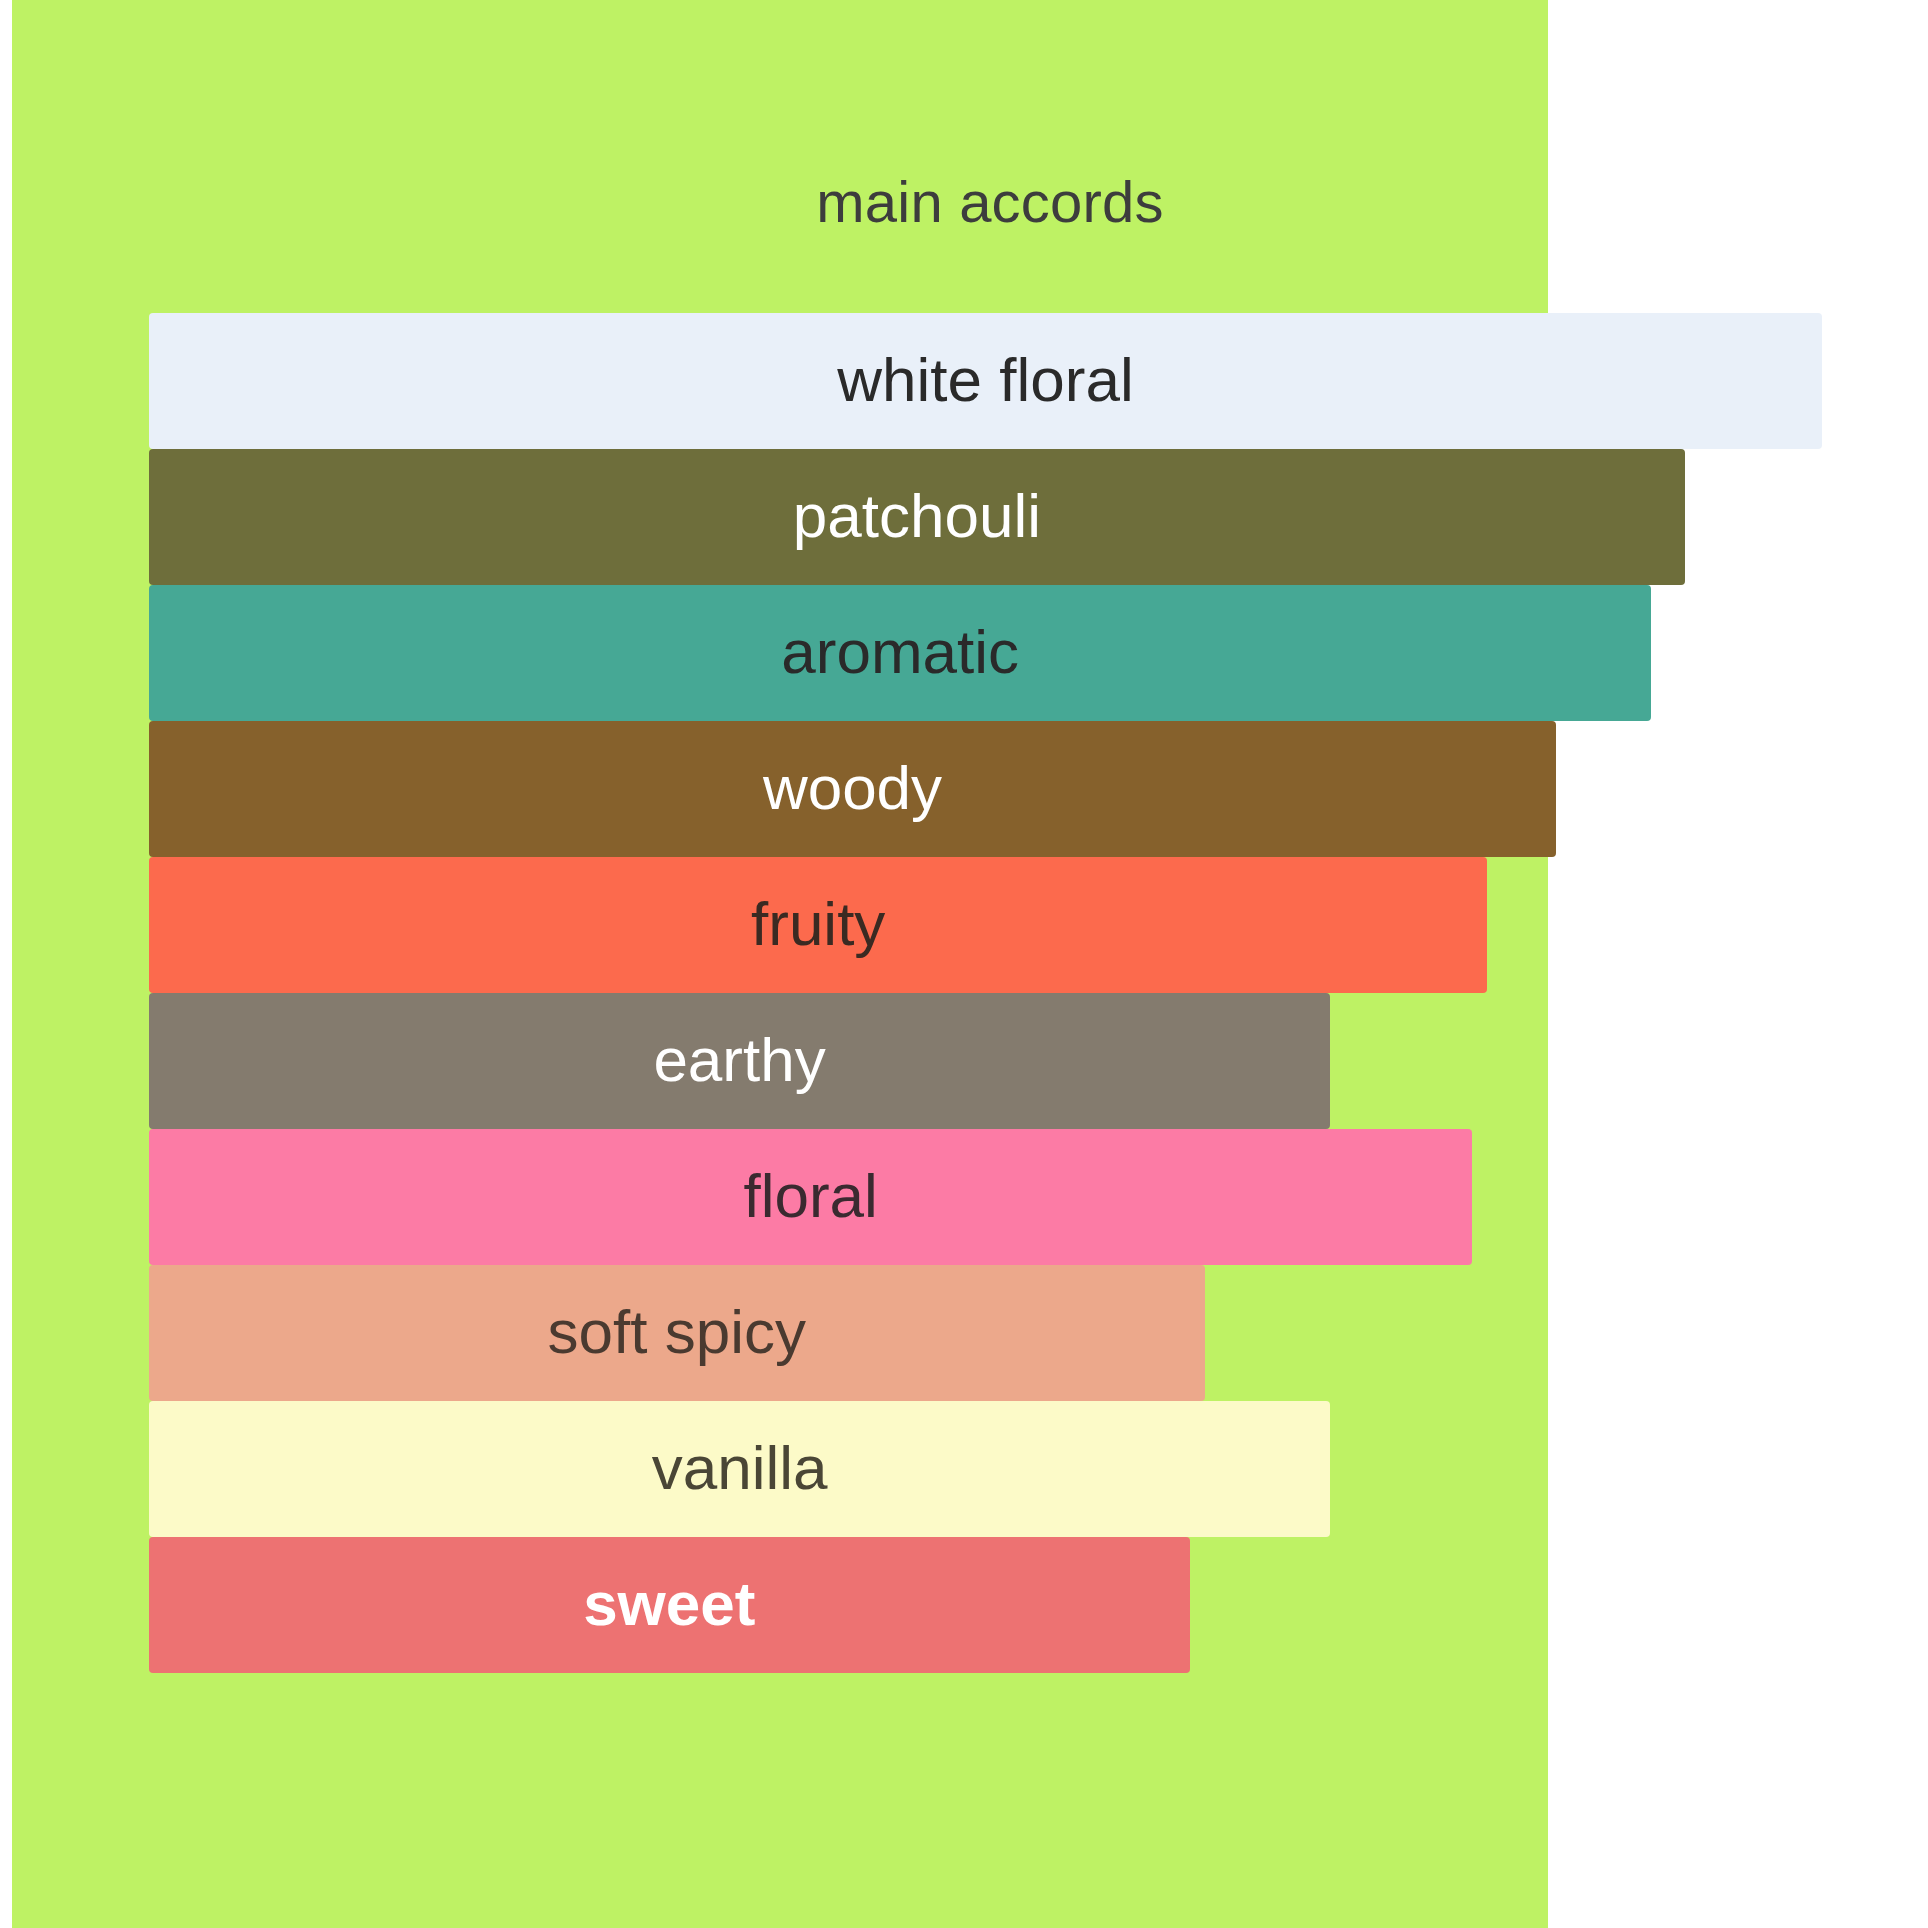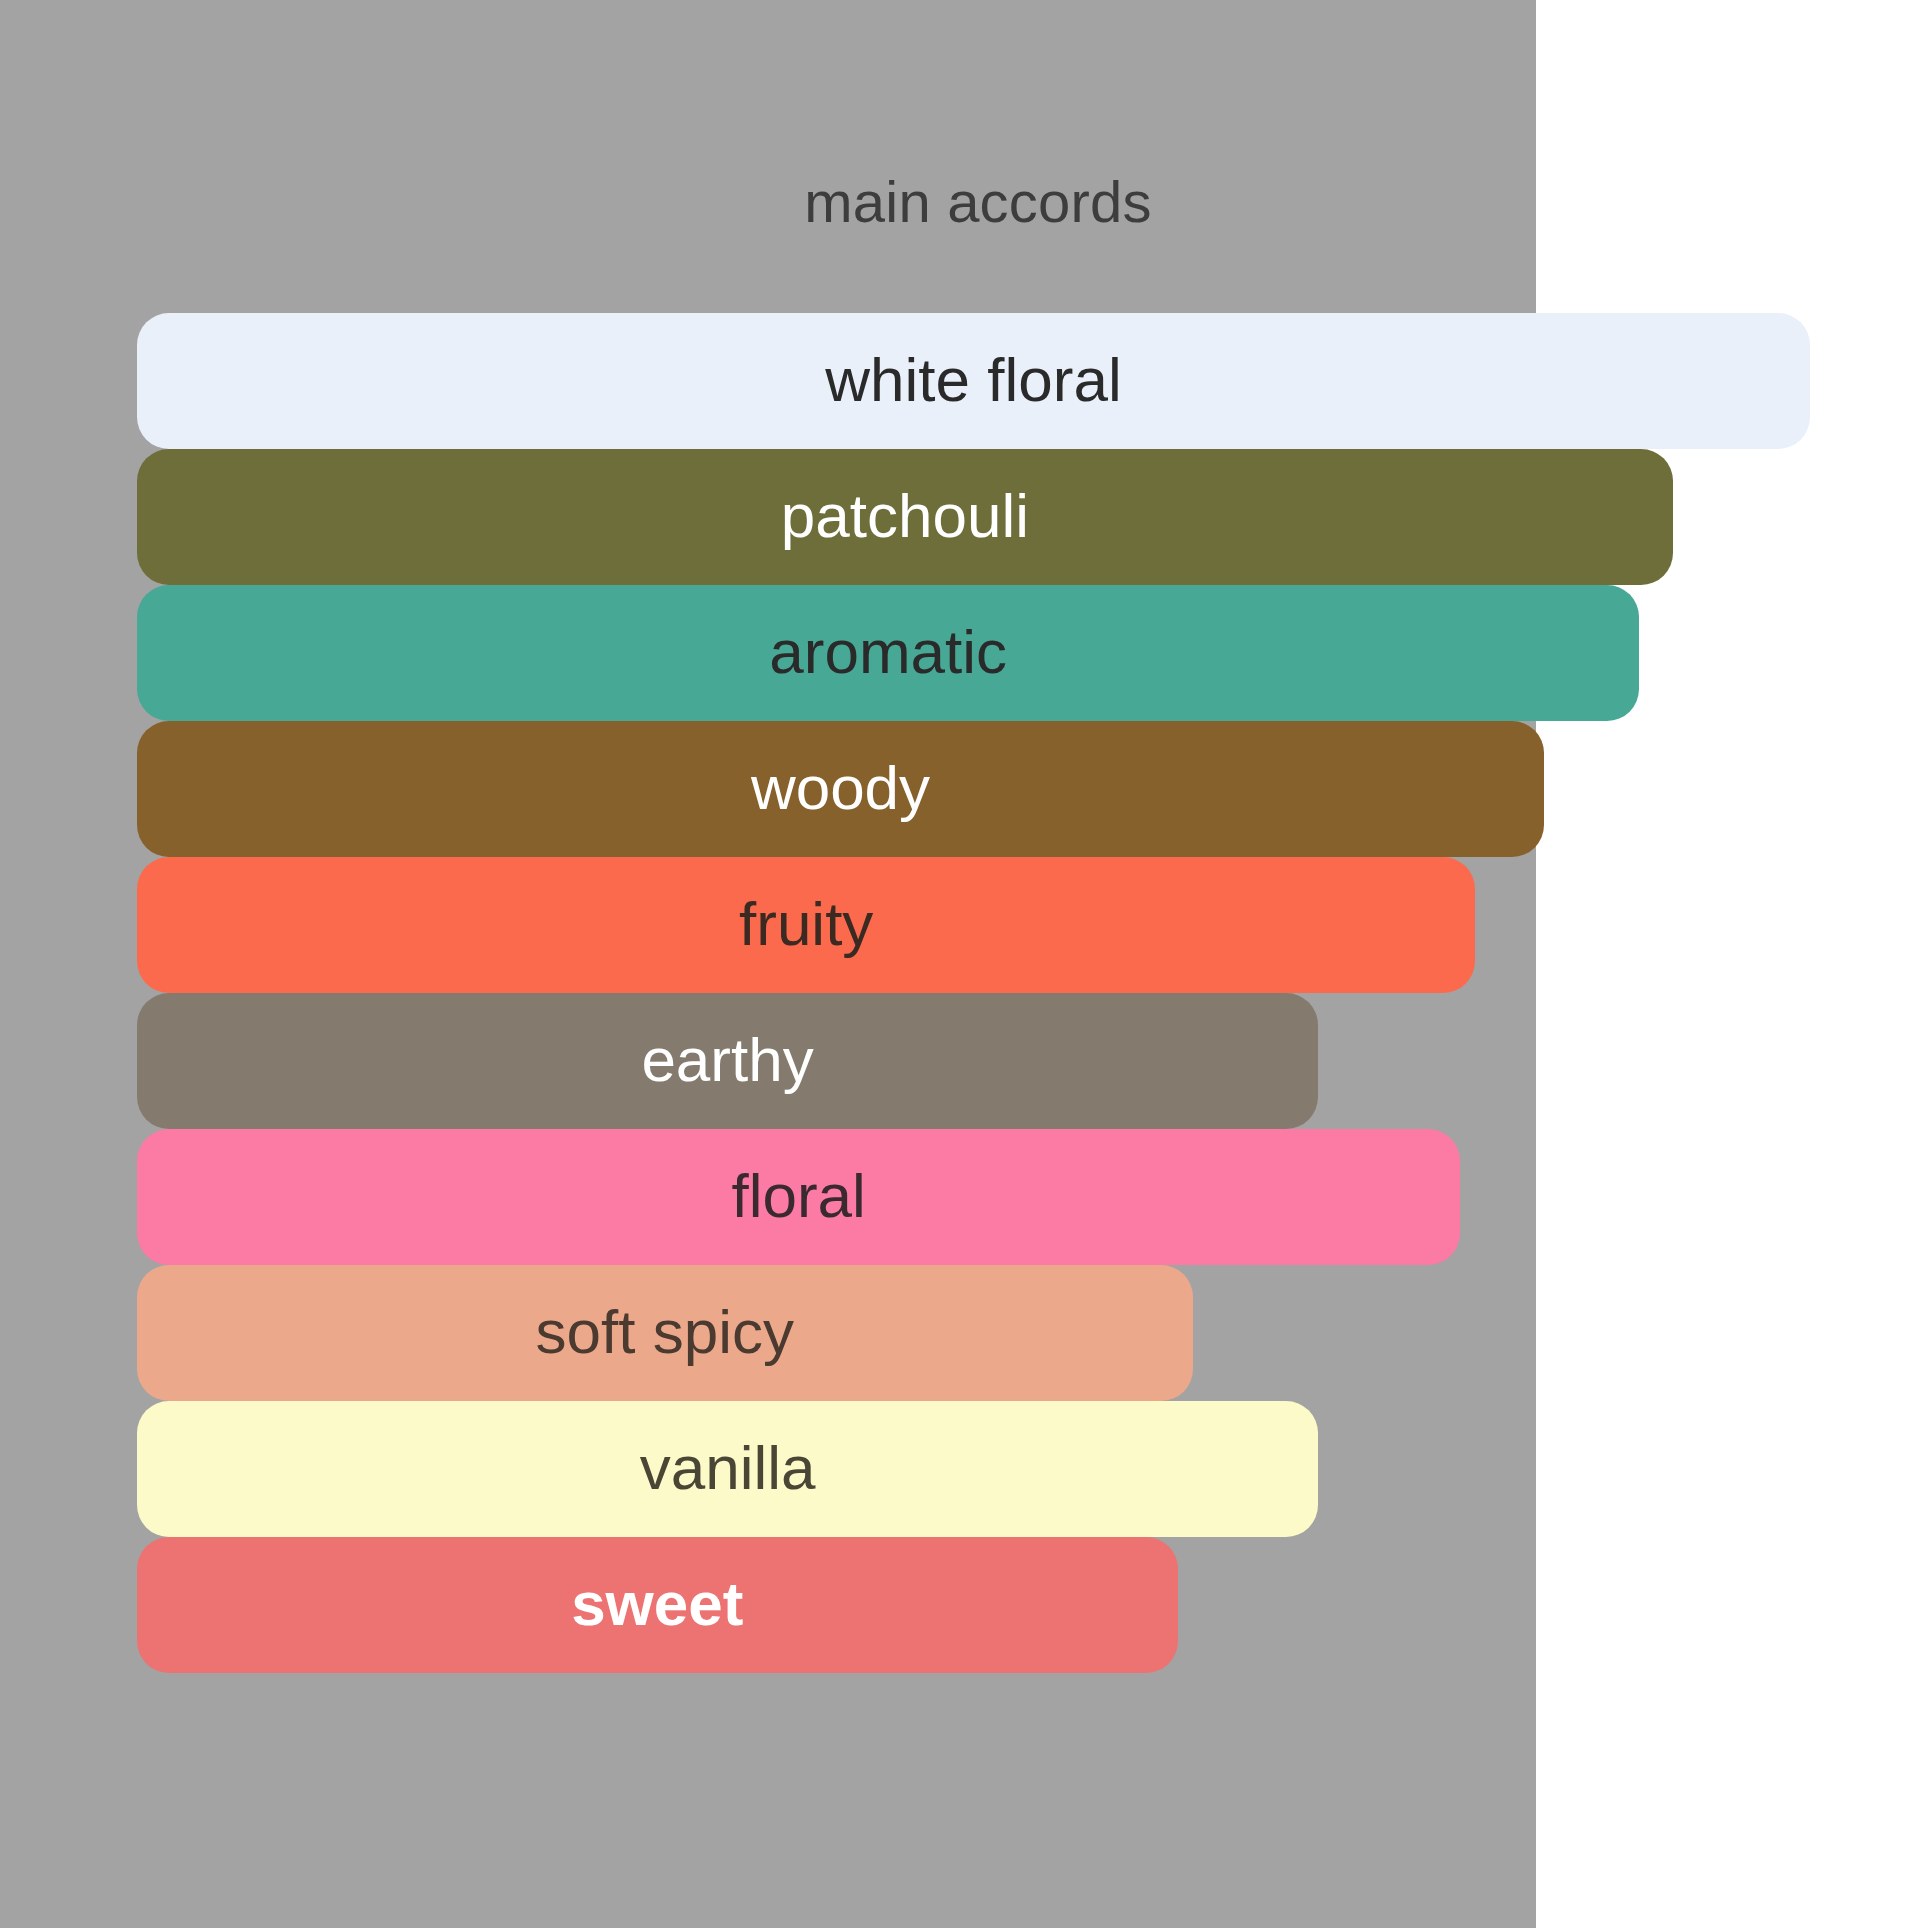--- a/index.html
+++ b/index.html
@@ -10,21 +10,22 @@
   body {
     width: 1928px;
     height: 1928px;
     font-family: "Liberation Sans", sans-serif;
     overflow: hidden;
   }
   .page {
     position: relative;
     width: 1536px;
     height: 1928px;
-    background: #a3a3a3;
+    background: #bef264;
+    margin-left: 12px;
   }
   .chart-title {
     position: absolute;
     left: 0;
     top: 173px;
     width: 1928px;
     text-align: center;
     font-size: 58px;
     line-height: 1;
     color: #3d3d3d;
@@ -43,21 +44,21 @@
   .bar-row {
     position: relative;
     width: 100%;
     height: 136px;
   }
   .bar {
     position: absolute;
     left: 0;
     top: 0;
     height: 136px;
-    border-radius: 32px;
+    border-radius: 4px;
     box-sizing: border-box;
     display: flex;
     align-items: center;
     justify-content: center;
   }
   .bar-label {
     font-size: 62px;
     line-height: 1;
     white-space: nowrap;
     font-weight: 400;

